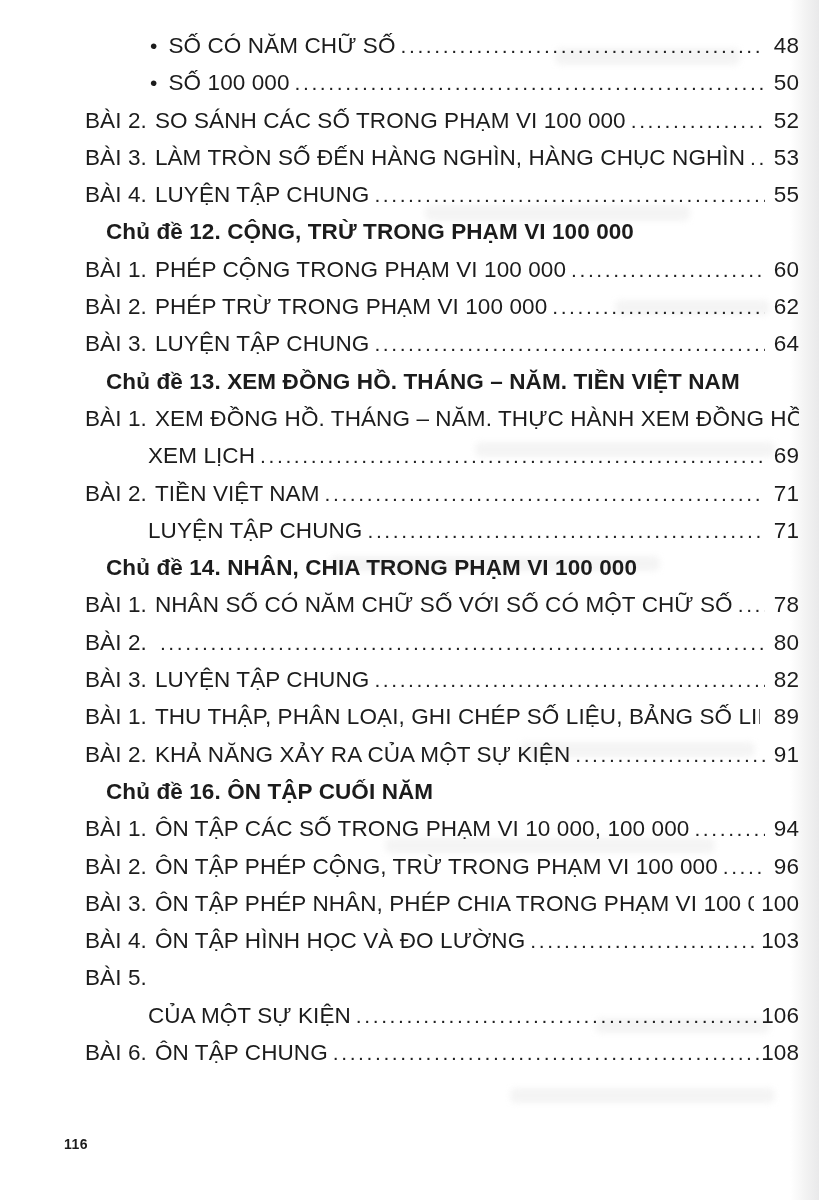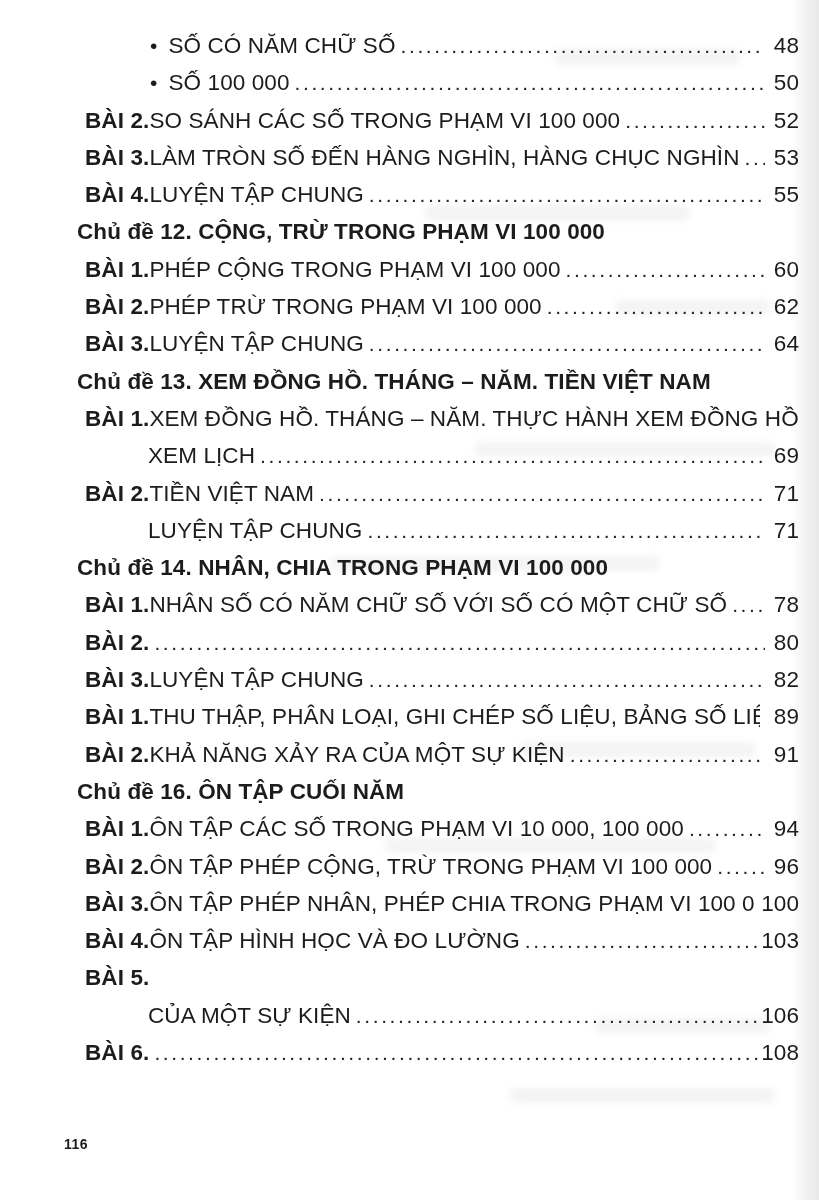--- a/index.html
+++ b/index.html
@@ -40,37 +40,39 @@
     display: flex;
     align-items: baseline;
     line-height: 37.3px;
     font-size: 22.5px;
     white-space: nowrap;
     letter-spacing: 0.1px;
   }
   .row--chapter {
     font-weight: bold;
     padding-left: 77px;
+    margin-left: 29px;
   }
   .row--lesson,
   .row--lesson-nolead {
     padding-left: 85px;
   }
   .row--bullet {
     padding-left: 150px;
   }
   .row--continuation {
     padding-left: 148px;
   }
   .bullet {
     margin-right: 11px;
     font-size: 21px;
   }
   .label {
-    font-weight: bold;
+    font-weight: normal;
+    margin-right: 8px;
     flex: 0 0 auto;
   }
   .title {
     flex: 0 1 auto;
     overflow: hidden;
   }
   .dots {
     flex: 1 1 0;
     min-width: 0;
     overflow: hidden;
@@ -283,19 +285,20 @@
   </div>
       <div class="row row--continuation">
 
     <span class="title">CỦA MỘT SỰ KIỆN</span>
     <span class="dots"></span>
     <span class="pagenum">106</span>
   </div>
       <div class="row row--lesson">
 
     <span class="label">BÀI 6.</span>
+    <span class="title">ÔN TẬP CHUNG</span>
     <span class="dots"></span>
     <span class="pagenum">108</span>
   </div>
     </main>
 
   <div class="folio">116</div>
 </div>
 
 </body></html>

